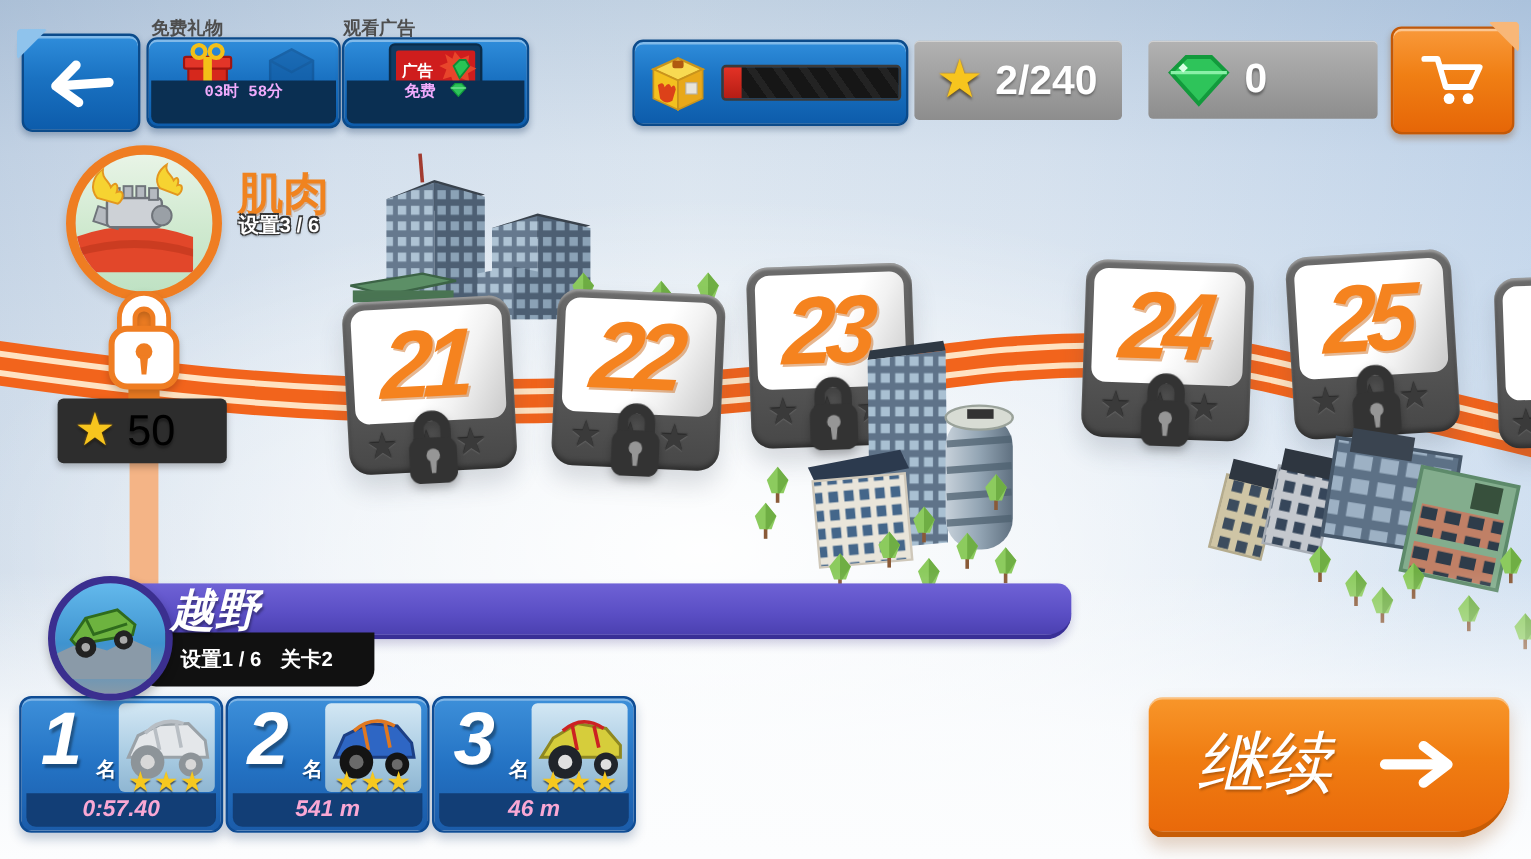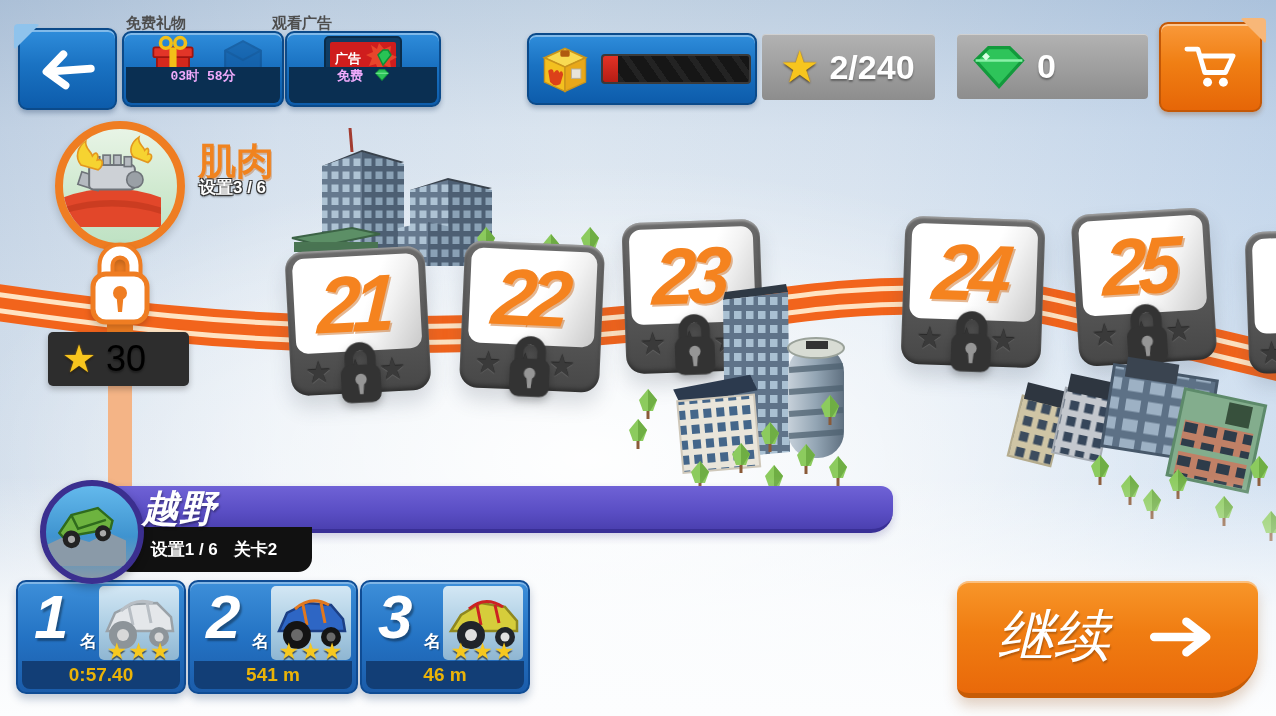--- a/index.html
+++ b/index.html
@@ -51,21 +51,21 @@
   .fold-tr::after{content:"";position:absolute;right:-6px;top:-6px;width:0;height:0;
     border-left:26px solid transparent;border-top:26px solid #f8b778;border-radius:4px;}
   #back-btn{left:18px;top:28px;width:95px;height:78px;display:flex;align-items:center;justify-content:center;cursor:pointer;}
   #cart-btn{left:1159px;top:22px;width:99px;height:86px;cursor:pointer;
     background:linear-gradient(180deg,#f9993a 0%,#f07f14 45%,#e66607 100%);
     border:2px solid #c45806;border-radius:9px;
     box-shadow:inset 0 2px 0 rgba(255,255,255,.45),0 3px 5px rgba(120,60,10,.3);
     display:flex;align-items:center;justify-content:center;}
   .hud-label{font-size:15px;font-weight:bold;color:#4e4e4e;}
   #gift-label{left:126px;top:14px;}
-  #ad-label{left:272px;top:14px;}
+  #ad-label{left:286px;top:14px;}
   #gift-panel{left:122px;top:31px;width:158px;height:72px;cursor:pointer;}
   #ad-panel{left:285px;top:31px;width:152px;height:72px;cursor:pointer;}
   .panel-strip{position:absolute;left:2px;right:2px;bottom:2px;height:36px;background:#0a2f52;
     border-radius:0 0 6px 6px;color:#f0abfc;font-size:13px;font-weight:bold;text-align:center;line-height:20px;}
   #crate-panel{left:527px;top:33px;width:226px;height:68px;cursor:pointer;display:flex;align-items:center;}
   .progress-track{position:relative;margin-left:8px;width:146px;height:26px;border-radius:4px;border:2px solid #3a3a3a;
     background:repeating-linear-gradient(55deg,#161616 0 12px,#232323 12px 18px);overflow:hidden;}
   .progress-fill{position:absolute;left:0;top:0;bottom:0;background:linear-gradient(180deg,#e33226,#b51d14);}
   .gray-panel{background:linear-gradient(180deg,#b2b2b2,#8d8d8d);border-radius:4px;
     box-shadow:inset 0 1px 0 rgba(255,255,255,.4);display:flex;align-items:center;color:#fff;font-weight:bold;}
@@ -111,21 +111,21 @@
     border:2px solid #0f4c94;box-shadow:inset 0 2px 0 rgba(255,255,255,.35),0 5px 9px rgba(20,50,100,.25);}
   .rank-card.c0{left:16px;} .rank-card.c1{left:188px;} .rank-card.c2{left:360px;}
   .rank-num{position:absolute;left:16px;top:2px;font-size:62px;font-weight:bold;font-style:italic;color:#fff;
     line-height:1.05;text-shadow:2px 3px 2px rgba(0,0,0,.35);}
   .rank-unit{position:absolute;left:62px;top:48px;font-size:17px;font-weight:bold;color:#fff;text-shadow:1px 1px 1px rgba(0,0,0,.4);}
   .car-tile{position:absolute;right:5px;top:4px;width:80px;height:74px;border-radius:5px;overflow:hidden;
     background:linear-gradient(180deg,#d3e7f4 0%,#a8cbe2 60%,#8fb6d2 100%);}
   .card-stars{position:absolute;right:3px;top:56px;width:84px;text-align:center;font-size:23px;letter-spacing:1px;
     color:#f6c81f;text-shadow:0 2px 1px rgba(0,0,0,.55);z-index:2;}
   .card-value{position:absolute;left:4px;right:4px;bottom:3px;height:28px;background:#123e76;border-radius:0 0 8px 8px;
-    color:#eab308;font-size:19px;font-weight:bold;text-align:center;line-height:28px;}
+    color:#f9a8d4;font-size:19px;font-weight:bold;text-align:center;line-height:28px;font-style:italic;}
 
   
   #continue-btn{left:957px;top:581px;width:301px;height:112px;z-index:12;cursor:pointer;
     background:linear-gradient(180deg,#f8962a 0%,#f07d12 45%,#e9690a 100%);
     border-radius:12px 12px 46px 12px;border-bottom:5px solid #c75c06;
     box-shadow:inset 0 2px 0 rgba(255,255,255,.4),0 8px 14px rgba(150,80,20,.25);
     display:flex;align-items:center;justify-content:center;gap:34px;}
   #continue-label{font-size:56px;font-weight:normal;font-style:italic;color:#fff;text-shadow:1px 2px 2px rgba(0,0,0,.25);}
 </style>
 </head>
@@ -450,21 +450,21 @@
   <svg id="map-lock" class="abs" viewBox="0 0 66 88">
     <path d="M19 38 V25 a14 14 0 0 1 28 0 V38" fill="none" stroke="#ef7d22" stroke-width="17" stroke-linecap="round"></path>
     <path d="M19 38 V25 a14 14 0 0 1 28 0 V38" fill="none" stroke="#fff" stroke-width="9" stroke-linecap="round"></path>
     <rect x="6" y="34" width="54" height="48" rx="13" fill="#fff" stroke="#ef7d22" stroke-width="5"></rect>
     <circle cx="33" cy="53" r="7" fill="#ef7d22"></circle>
       <path d="M29.5 56 h7 l-1.5 16 h-4 z" fill="#ef7d22"></path>
   </svg>
 
   <div id="star-cost" class="abs">
     <span class="big-star">★</span>
-    <span class="counter-text">30</span>
+    <span class="counter-text">50</span>
   </div>
 
   <div id="veh-banner" class="abs"></div>
   <div id="veh-strip" class="abs">
     <span>设置1 / 6</span>
     <span>关卡2</span>
   </div>
   <div id="veh-circle" class="abs">
     <svg width="80" height="80" viewBox="0 0 100 100">
       <path d="M0 74 L26 62 L54 70 L78 58 L100 68 L100 100 L0 100 Z" fill="#8a9aa8"></path>

